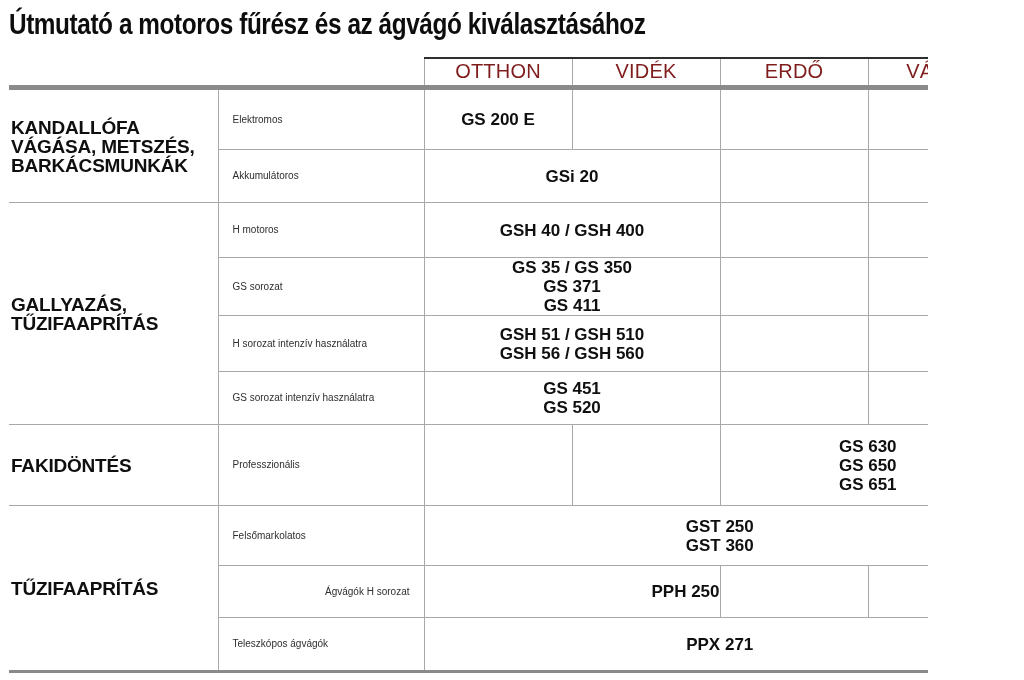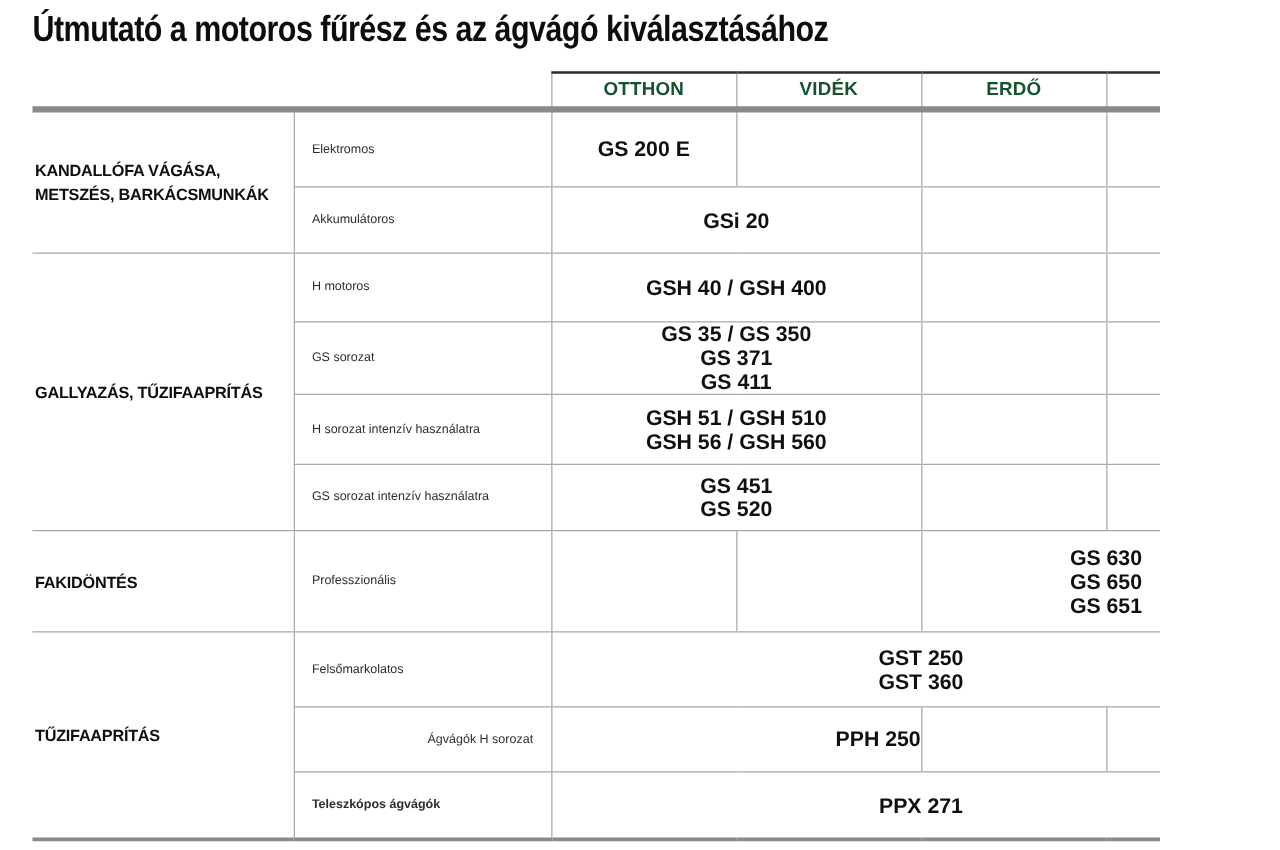--- a/index.html
+++ b/index.html
@@ -6,21 +6,21 @@
     margin: 0;
     padding: 0;
     background: #ffffff;
     font-family: "Liberation Sans", "DejaVu Sans", sans-serif;
     color: #111;
   }
   .page {
     width: 928px;
     height: 680px;
     box-sizing: border-box;
-    padding: 5px 9px 0 26px;
+    padding: 5px 9px 0 9px;
     background: #fff;
     overflow: hidden;
   }
   .title {
     font-size: 29px;
     font-weight: 700;
     letter-spacing: -0.5px;
     white-space: nowrap;
     margin: 3px 0 16px 0;
     color: #0d0d0d;
@@ -32,37 +32,37 @@
     table-layout: fixed;
     width: 1006px;
   }
   thead tr {
     border-bottom: 5px solid #8a8a8a;
   }
   th.spacer { border: none; }
   th.env {
     border-top: 2px solid #2e2e2e;
     border-left: 1px solid #a8a8a8;
-    font-size: 15px;
-    font-weight: 700;
+    font-size: 20px;
+    font-weight: 400;
     text-align: center;
     vertical-align: middle;
     height: 24px;
     padding: 0 0 2px 0;
     letter-spacing: 0.2px;
-    color: #14532d;
+    color: #7f1d1d;
   }
   td {
     border-bottom: 1px solid #a8a8a8;
     vertical-align: middle;
     box-sizing: border-box;
   }
   td.cat {
     font-weight: 700;
-    font-size: 13px;
+    font-size: 19px;
     letter-spacing: -0.2px;
     line-height: 19px;
     padding: 0 10px 0 2px;
     color: #0f0f0f;
   }
   td.type {
     border-left: 1px solid #a8a8a8;
     border-right: 1px solid #a8a8a8;
     font-size: 10px;
     line-height: 20px;
@@ -73,21 +73,21 @@
     font-weight: 700;
     font-size: 17px;
     line-height: 19px;
     text-align: center;
     white-space: pre-line;
     color: #0f0f0f;
     padding: 0;
   }
   td.cell + td.cell { border-left: 1px solid #a8a8a8; }
   tbody tr:last-child { border-bottom: 3px solid #8a8a8a; }
-  tbody tr:last-child td { border-bottom: 3px solid #8a8a8a; font-weight: bold; }
+  tbody tr:last-child td { border-bottom: 3px solid #8a8a8a; }
   tr.h62 td { height: 62px; }
   tr.h53 td { height: 53px; }
   tr.h55 td { height: 55px; }
   tr.h56 td { height: 56px; }
   tr.h81 td { height: 81px; }
   tr.h60 td { height: 60px; }
   tr.h52 td { height: 52px; text-align: right; }
   tr.h54 td { height: 54px; }
 </style>
 </head>

